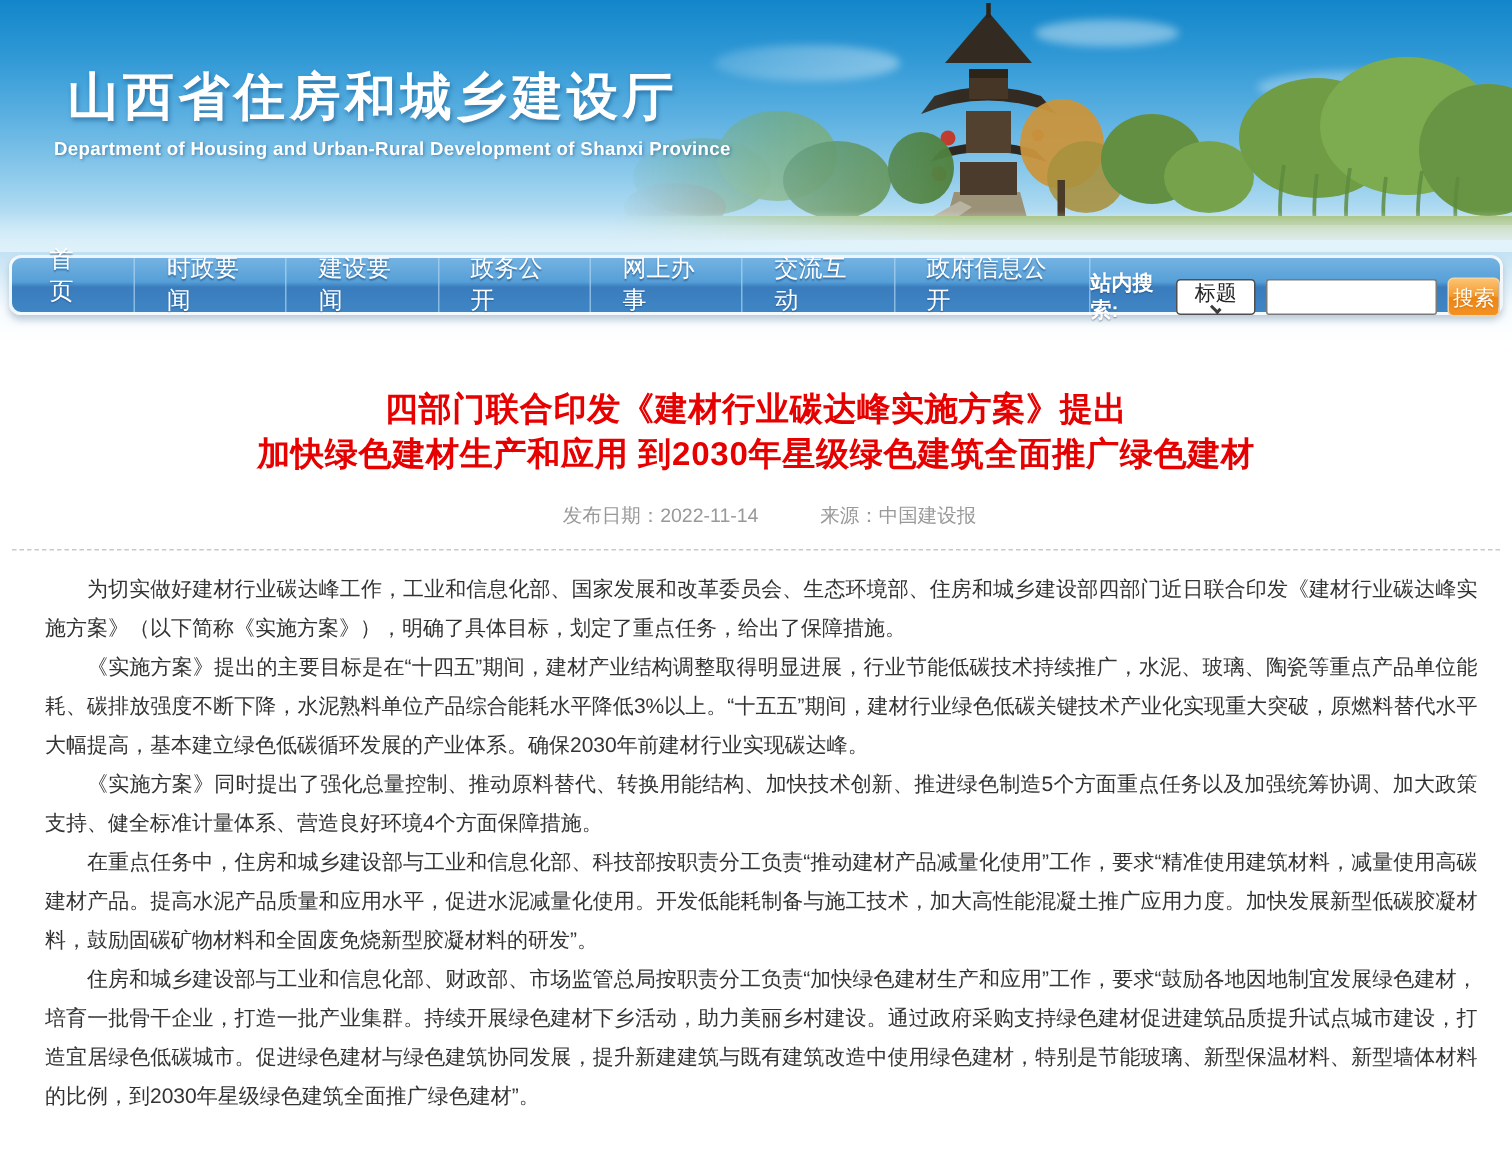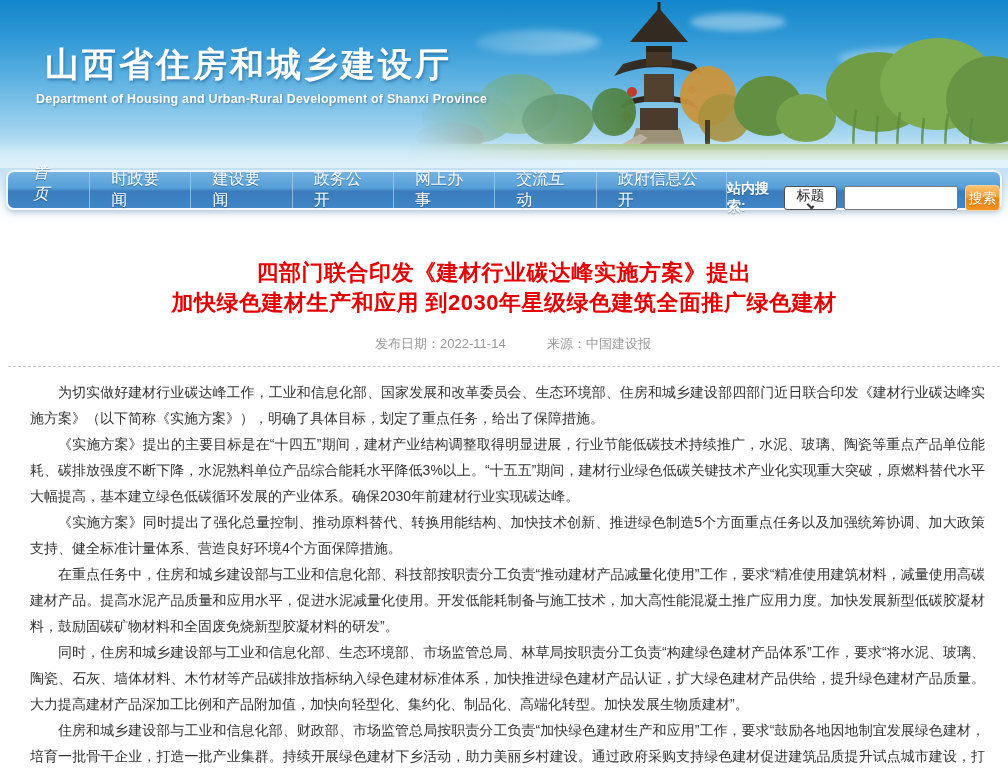--- a/index.html
+++ b/index.html
@@ -42,21 +42,21 @@
     border: 2px solid rgba(255,255,255,.92); border-radius: 8px;
     background: linear-gradient(180deg, #74b3e3 0%, #569fd7 44%, #3a7cbd 54%, #3f86c5 100%);
     box-shadow: 0 3px 5px rgba(130,155,180,.5);
   }
   .nav-item {
     display: flex; align-items: center; padding: 0 21px;
     color: #ffffff; font-size: 16px; text-decoration: none; cursor: pointer;
     text-shadow: 0 1px 1px rgba(0,45,95,.45);
     border-right: 1px solid rgba(180,216,242,.65);
   }
-  .nav-item:first-child { padding: 0 27px 12px 25px; font-style: italic; }
+  .nav-item:first-child { padding: 0 27px 12px 25px; }
 
   .search-area {
     margin-left: auto; display: flex; align-items: center; gap: 7px;  margin-top: 16px;
   }
   .search-label {
     color: #fff; font-size: 14px; font-weight: bold;
     text-shadow: 0 1px 1px rgba(0,45,95,.45);
   }
   .search-select {
     width: 62px; height: 24px; background: #fff; border: 1px solid #4f4f4f; border-radius: 3px;
@@ -196,18 +196,17 @@
       <span>来源：</span><span>中国建设报</span>
     </div>
 
     <hr class="dashed-divider">
 
     <div class="content">
       <p>为切实做好建材行业碳达峰工作，工业和信息化部、国家发展和改革委员会、生态环境部、住房和城乡建设部四部门近日联合印发《建材行业碳达峰实施方案》（以下简称《实施方案》），明确了具体目标，划定了重点任务，给出了保障措施。</p>
       <p>《实施方案》提出的主要目标是在“十四五”期间，建材产业结构调整取得明显进展，行业节能低碳技术持续推广，水泥、玻璃、陶瓷等重点产品单位能耗、碳排放强度不断下降，水泥熟料单位产品综合能耗水平降低3%以上。“十五五”期间，建材行业绿色低碳关键技术产业化实现重大突破，原燃料替代水平大幅提高，基本建立绿色低碳循环发展的产业体系。确保2030年前建材行业实现碳达峰。</p>
       <p>《实施方案》同时提出了强化总量控制、推动原料替代、转换用能结构、加快技术创新、推进绿色制造5个方面重点任务以及加强统筹协调、加大政策支持、健全标准计量体系、营造良好环境4个方面保障措施。</p>
       <p>在重点任务中，住房和城乡建设部与工业和信息化部、科技部按职责分工负责“推动建材产品减量化使用”工作，要求“精准使用建筑材料，减量使用高碳建材产品。提高水泥产品质量和应用水平，促进水泥减量化使用。开发低能耗制备与施工技术，加大高性能混凝土推广应用力度。加快发展新型低碳胶凝材料，鼓励固碳矿物材料和全固废免烧新型胶凝材料的研发”。</p>
-      <p>同时，住房和城乡建设部与工业和信息化部、生态环境部、市场监管总局、林草局按职责分工负责“构建绿色建材产品体系”工作，要求“将水泥、玻璃、陶瓷、石灰、墙体材料、木竹材等产品碳排放指标纳入绿色建材标准体系，加快推进绿色建材产品认证，扩大绿色建材产品供给，提升绿色建材产品质量。大力提高建材产品深加工比例和产品附加值，加快向轻型化、集约化、制品化、高端化转型。加快发展生物质建材”。</p>
       <p>住房和城乡建设部与工业和信息化部、财政部、市场监管总局按职责分工负责“加快绿色建材生产和应用”工作，要求“鼓励各地因地制宜发展绿色建材，培育一批骨干企业，打造一批产业集群。持续开展绿色建材下乡活动，助力美丽乡村建设。通过政府采购支持绿色建材促进建筑品质提升试点城市建设，打造宜居绿色低碳城市。促进绿色建材与绿色建筑协同发展，提升新建建筑与既有建筑改造中使用绿色建材，特别是节能玻璃、新型保温材料、新型墙体材料的比例，到2030年星级绿色建筑全面推广绿色建材”。</p>
     </div>
   </main>
 
 </div>
 
 </body></html>

